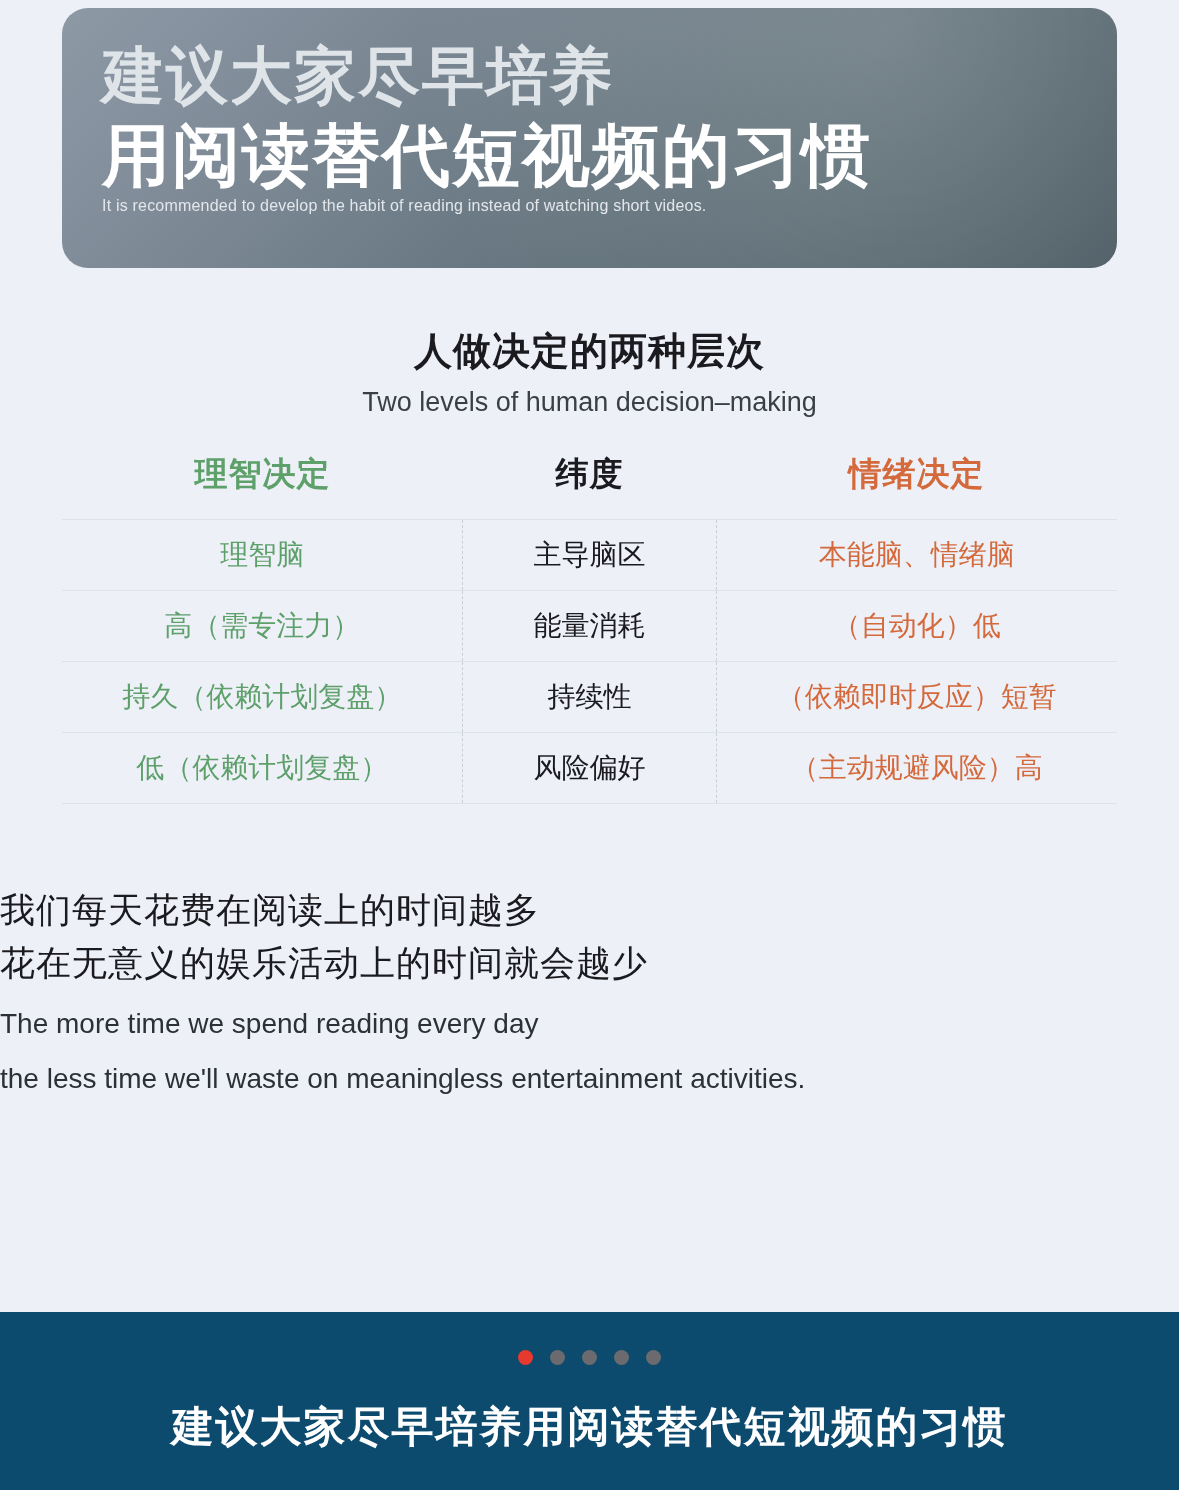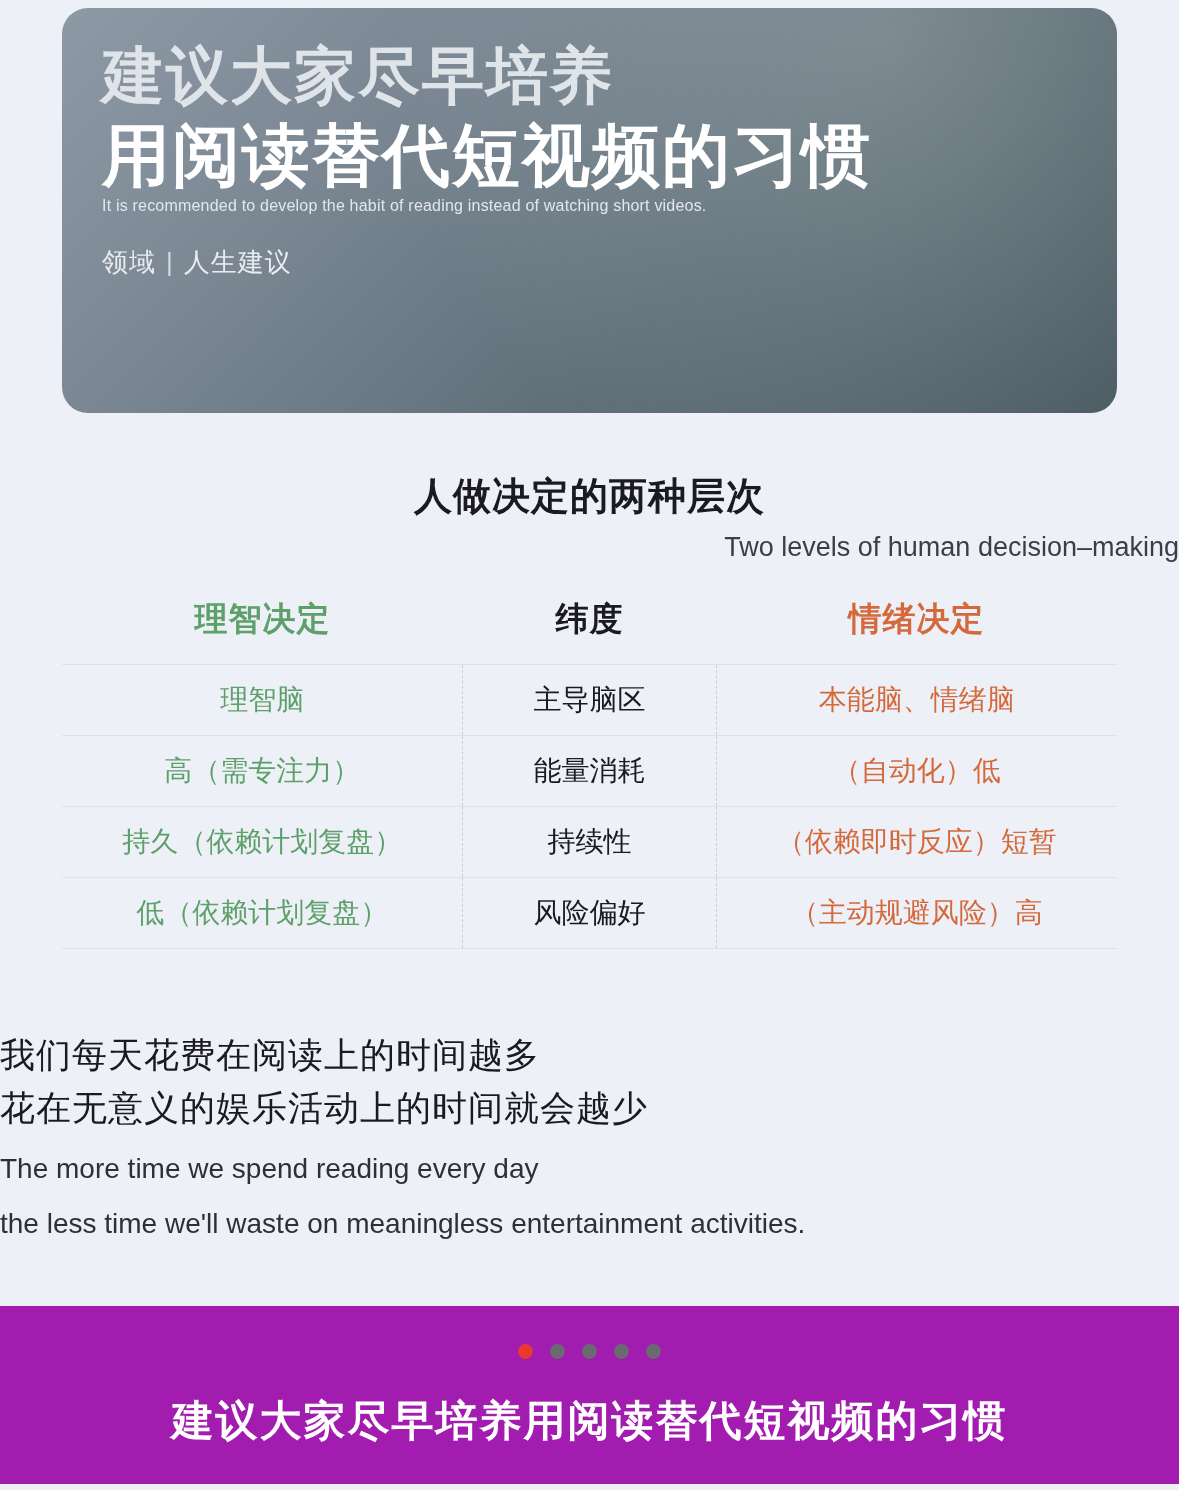--- a/index.html
+++ b/index.html
@@ -20,21 +20,21 @@
     height: 1490px;
     position: relative;
     background: #eef0f8;
     display: flex;
     flex-direction: column;
   }
 
   
   .hero {
     margin: 8px 62px 0 62px;
-    height: 405px;
+    height: 260px;
     border-radius: 26px;
     background: linear-gradient(135deg, #8e99a6 0%, #7b8894 28%, #5f6f78 62%, #4a5a62 100%);
     position: relative;
     overflow: hidden;
     box-sizing: border-box;
     padding: 30px 40px 0 40px;
   }
   .hero::after {
     content: "";
     position: absolute;
@@ -89,21 +89,20 @@
   .section-title {
     font-size: 38px;
     font-weight: 700;
     color: #1b1b1f;
     letter-spacing: 1px;
   }
   .section-title-en {
     margin-top: 10px;
     font-size: 27px;
     color: #3a3f46;
-    text-align: right;
   }
 
   
   .table {
     margin: 34px 62px 0 62px;
     border-collapse: collapse;
     width: calc(1179px - 124px);
     table-layout: fixed;
   }
   .table th, .table td {
@@ -158,23 +157,23 @@
     font-size: 28px;
     line-height: 1.38;
     color: #2c3138;
   }
 
   
   .bottom-bar {
     position: absolute;
     left: 0;
     right: 0;
-    bottom: 6px;
+    bottom: 0;
     height: 178px;
-    background: #a21caf;
+    background: #0c4a6e;
     display: flex;
     flex-direction: column;
     align-items: center;
   }
   .dots {
     display: flex;
     gap: 17px;
     margin-top: 38px;
   }
   .dot {
@@ -194,23 +193,20 @@
 </style>
 </head>
 <body>
 
 <div class="page">
 
   <div class="hero">
     <div class="hero-title-1">建议大家尽早培养</div>
     <div class="hero-title-2">用阅读替代短视频的习惯</div>
     <div class="hero-sub-en">It is recommended to develop the habit of reading instead of watching short videos.</div>
-    <div class="hero-meta">
-      <span>领域</span><span class="divider">|</span><span>人生建议</span>
-    </div>
   </div>
 
   <div class="section-head">
     <div class="section-title">人做决定的两种层次</div>
     <div class="section-title-en">Two levels of human decision–making</div>
   </div>
 
   <table class="table">
     <thead>
       <tr>

